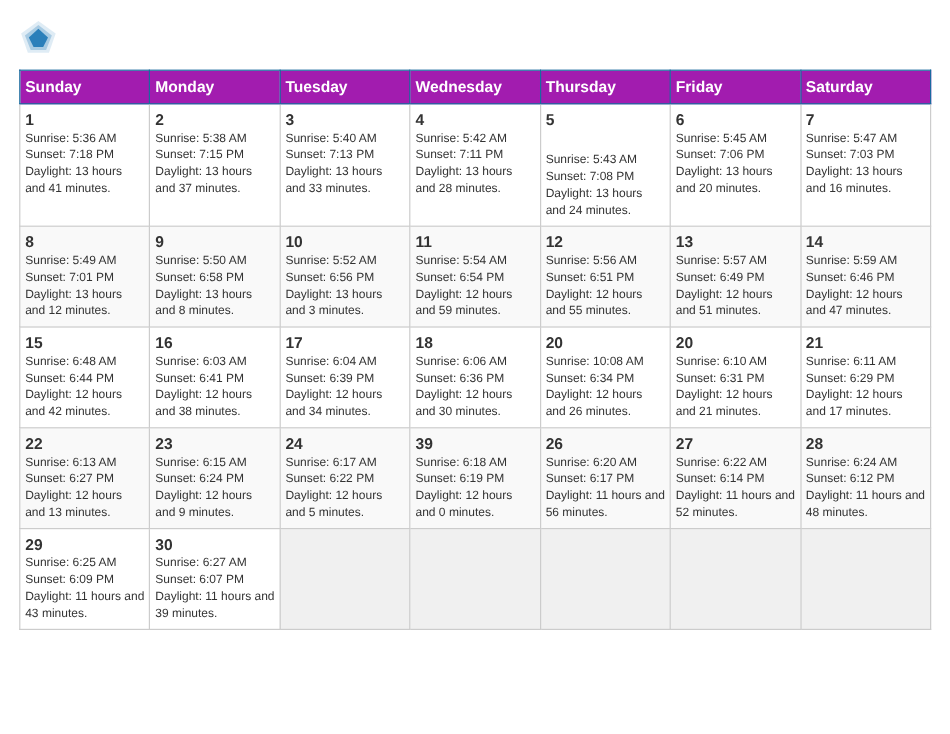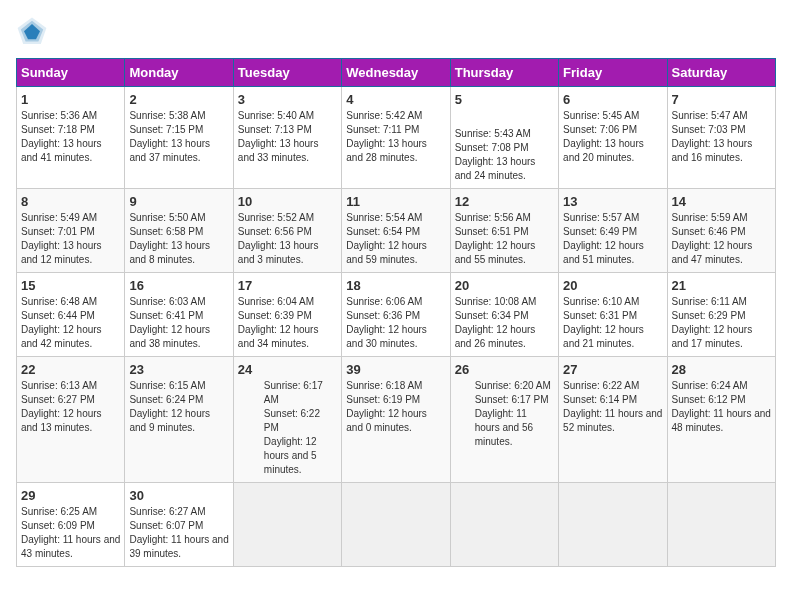--- a/index.html
+++ b/index.html
@@ -257,33 +257,33 @@
 Daylight: 12 hours and 13 minutes.</div>
         </td>
         <td>
           <span class="day-num">23</span>
           <div class="day-info" style="white-space: pre-line;">Sunrise: 6:15 AM
 Sunset: 6:24 PM
 Daylight: 12 hours and 9 minutes.</div>
         </td>
         <td>
           <span class="day-num">24</span>
-          <div class="day-info" style="white-space: pre-line; margin-left: 26px;">Sunrise: 6:17 AM
+          <div class="day-info" style="white-space: pre-line;">Sunrise: 6:17 AM
 Sunset: 6:22 PM
 Daylight: 12 hours and 5 minutes.</div>
         </td>
         <td>
           <span class="day-num">39</span>
           <div class="day-info" style="white-space: pre-line;">Sunrise: 6:18 AM
 Sunset: 6:19 PM
 Daylight: 12 hours and 0 minutes.</div>
         </td>
         <td>
           <span class="day-num">26</span>
-          <div class="day-info" style="white-space: pre-line; margin-left: 20px;">Sunrise: 6:20 AM
+          <div class="day-info" style="white-space: pre-line;">Sunrise: 6:20 AM
 Sunset: 6:17 PM
 Daylight: 11 hours and 56 minutes.</div>
         </td>
         <td>
           <span class="day-num">27</span>
           <div class="day-info" style="white-space: pre-line;">Sunrise: 6:22 AM
 Sunset: 6:14 PM
 Daylight: 11 hours and 52 minutes.</div>
         </td>
         <td>

